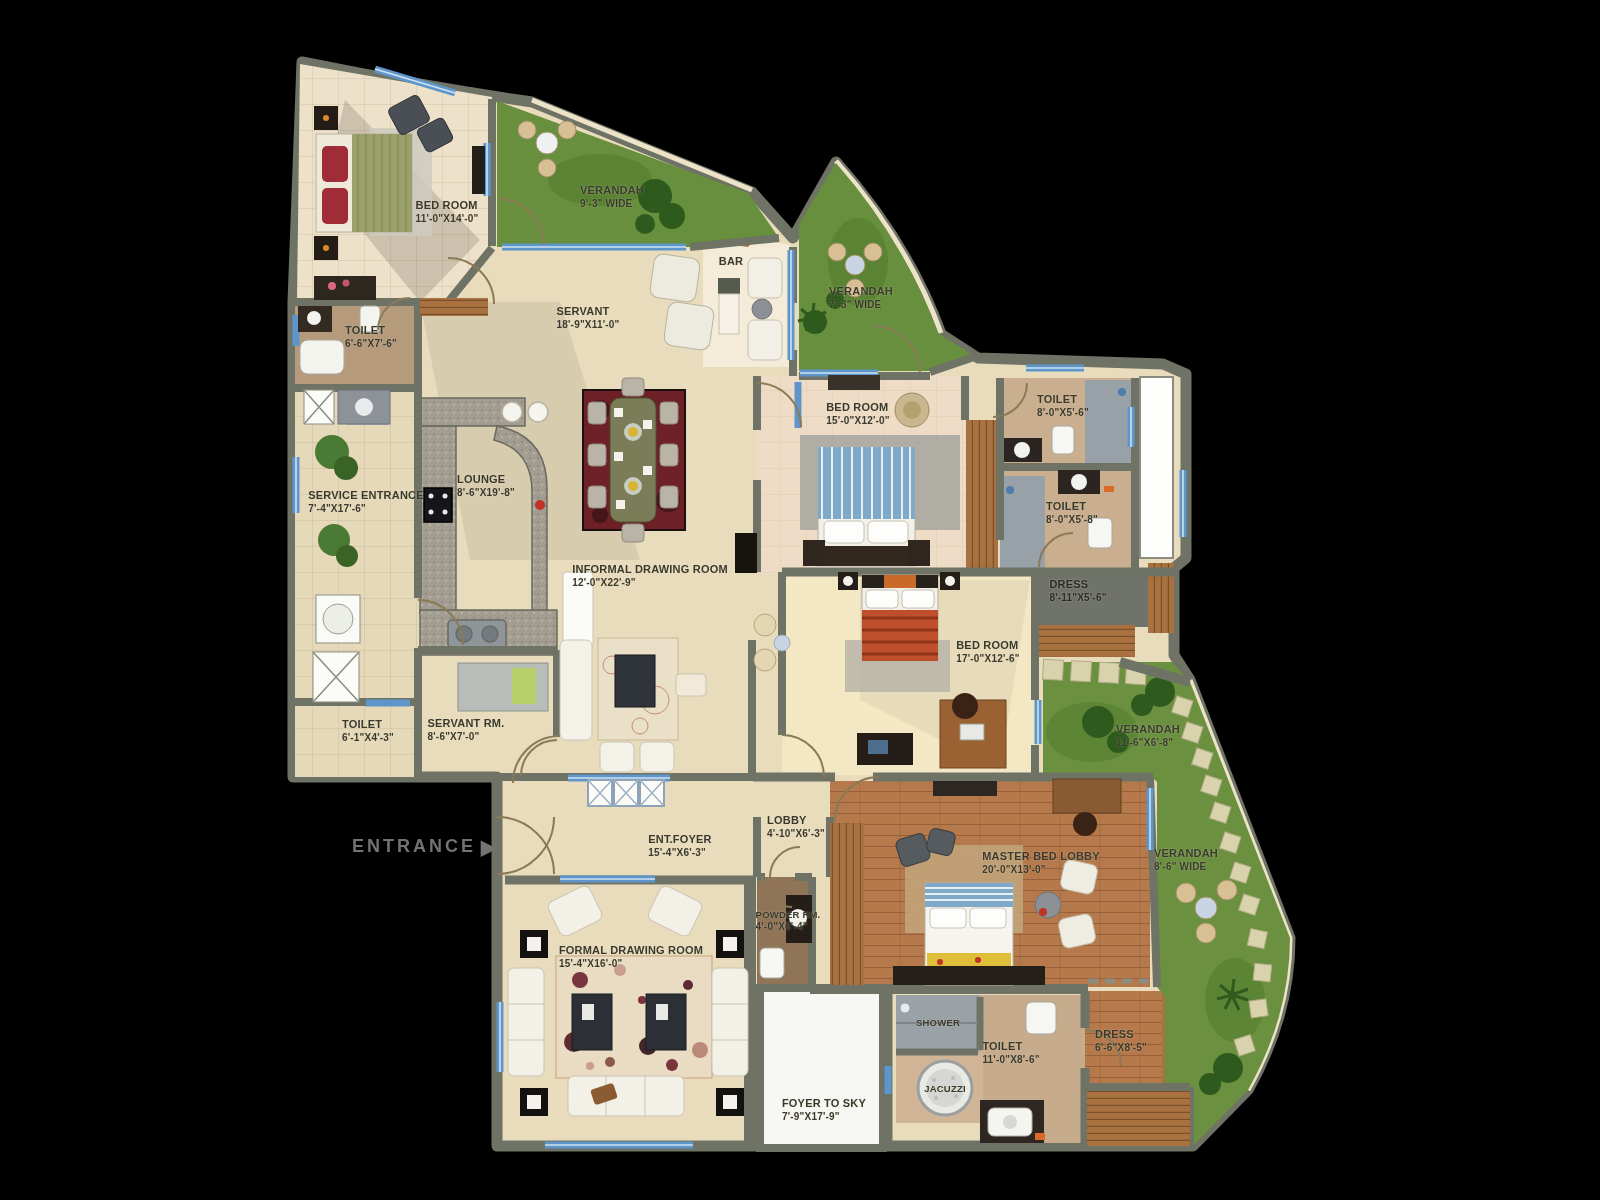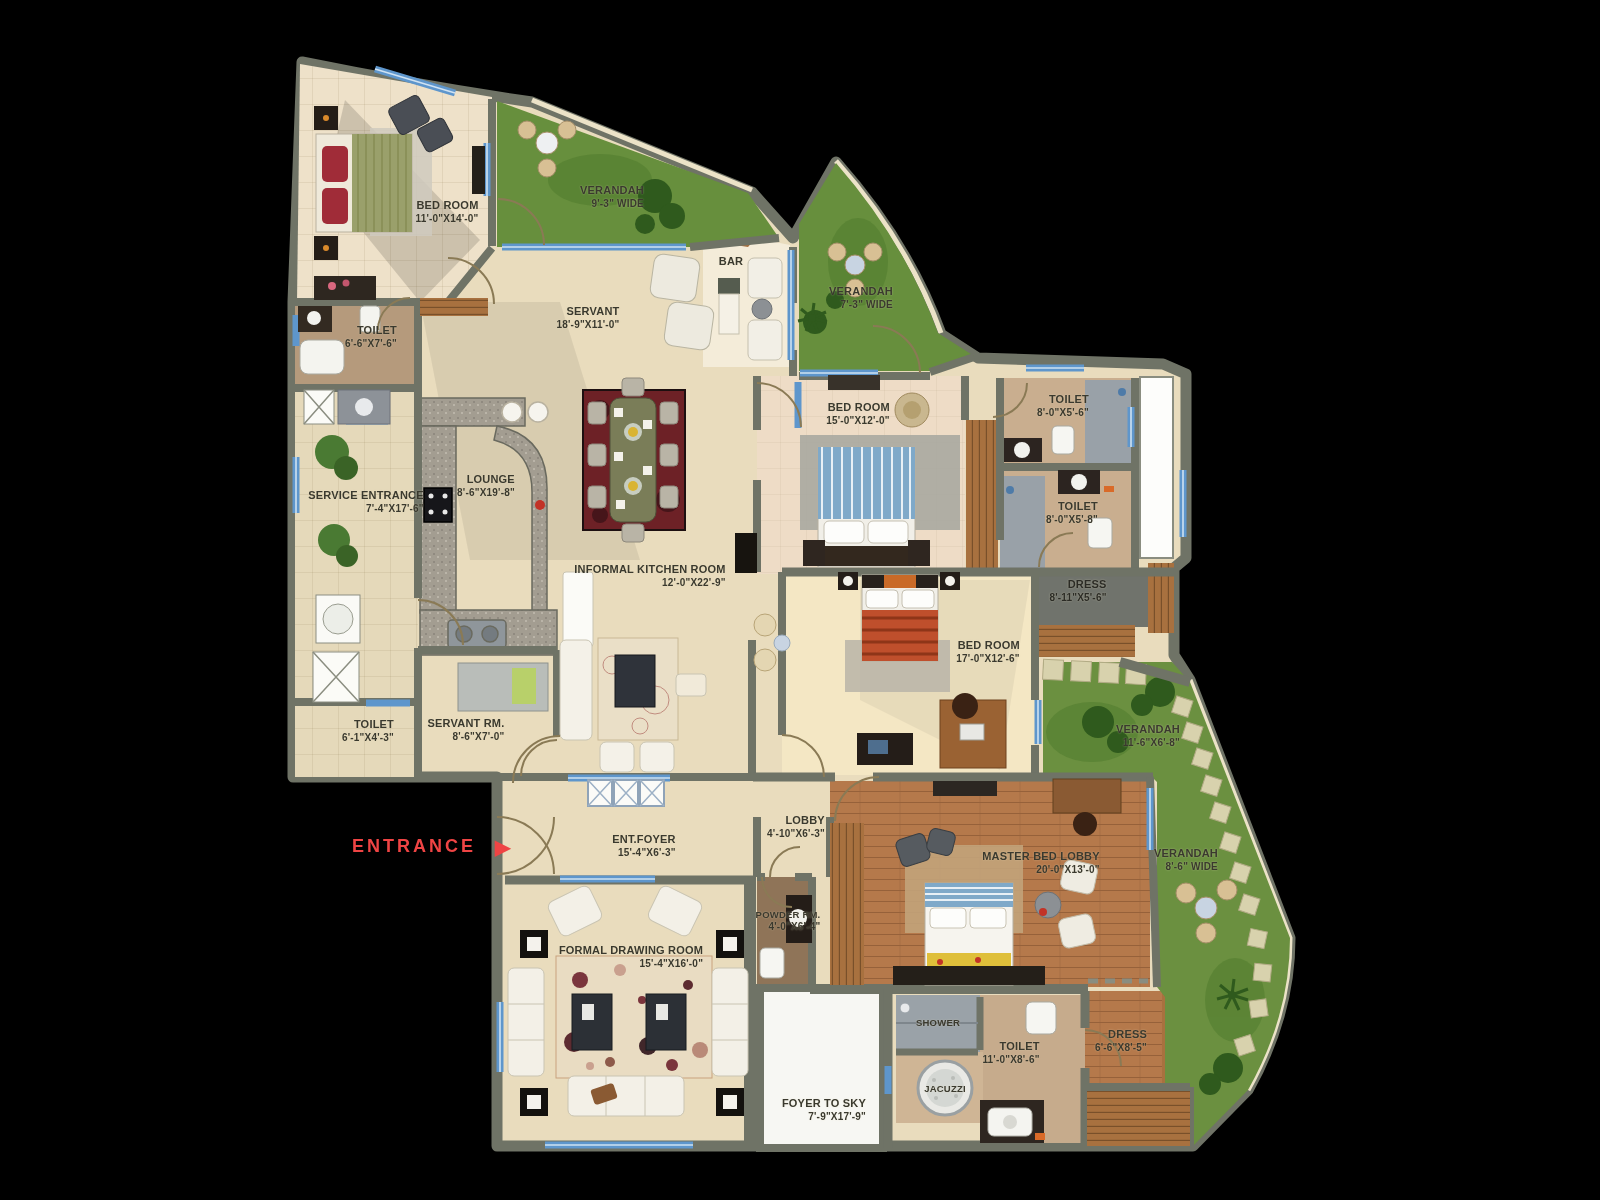--- a/index.html
+++ b/index.html
@@ -1,25 +1,25 @@
 <!DOCTYPE html>
 <html><head>
 <meta charset="utf-8">
 <style>
   html,body{margin:0;padding:0;background:#000;}
   .stage{position:relative;width:1600px;height:1200px;background:#000;overflow:hidden;
          font-family:"Liberation Sans",sans-serif;}
   .stage svg{position:absolute;left:0;top:0;}
-  .rlabel{position:absolute;transform:translate(-50%,-50%);text-align:right;
+  .rlabel{position:absolute;transform:translate(-50%,-50%);text-align:left;
           color:#3a392e;font-weight:bold;font-size:11px;line-height:1.25;
           white-space:nowrap;letter-spacing:.2px;text-shadow:0 0 2px rgba(240,230,200,.45);}
   .rlabel .rdims{font-size:10px;}
   .rlabel.sm{font-size:9.5px;}
   .entrance{position:absolute;transform:translate(0,-50%);display:flex;align-items:center;
-            gap:19px;color:#ef4444;font-size:18px;font-weight:bold;letter-spacing:3px;}
+            gap:5px;color:#737373;font-size:18px;font-weight:bold;letter-spacing:3px;}
   .entrance .tri{font-size:20px;letter-spacing:0;line-height:1;}
 </style>
 </head>
 <body>
 
 <div class="stage">
 <svg width="1600" height="1200" viewBox="0 0 1600 1200">
   <defs>
     <pattern id="grid" width="26" height="26" patternUnits="userSpaceOnUse">
       <path d="M26 0H0V26" fill="none" stroke="rgba(120,95,55,.22)" stroke-width="1"></path>
@@ -585,21 +585,21 @@
     </div>
 <div class="rlabel" style="left:366px;top:502px">
       <div>SERVICE ENTRANCE</div>
       <div class="rdims">7'-4"X17'-6"</div>
     </div>
 <div class="rlabel" style="left:486px;top:486px">
       <div>LOUNGE</div>
       <div class="rdims">8'-6"X19'-8"</div>
     </div>
 <div class="rlabel" style="left:650px;top:576px">
-      <div>INFORMAL KITCHEN ROOM</div>
+      <div>INFORMAL DRAWING ROOM</div>
       <div class="rdims">12'-0"X22'-9"</div>
     </div>
 <div class="rlabel" style="left:1078px;top:591px;color:#2b2b25">
       <div>DRESS</div>
       <div class="rdims">8'-11"X5'-6"</div>
     </div>
 <div class="rlabel" style="left:988px;top:652px">
       <div>BED ROOM</div>
       <div class="rdims">17'-0"X12'-6"</div>
     </div>
@@ -612,21 +612,21 @@
       <div class="rdims">8'-6"X7'-0"</div>
     </div>
 <div class="rlabel" style="left:1148px;top:736px">
       <div>VERANDAH</div>
       <div class="rdims">11'-6"X6'-8"</div>
     </div>
 <div class="rlabel" style="left:796px;top:827px">
       <div>LOBBY</div>
       <div class="rdims">4'-10"X6'-3"</div>
     </div>
-<div class="rlabel" style="left:644px;top:846px">
+<div class="rlabel" style="left:680px;top:846px">
       <div>ENT.FOYER</div>
       <div class="rdims">15'-4"X6'-3"</div>
     </div>
 <div class="rlabel" style="left:1041px;top:863px">
       <div>MASTER BED LOBBY</div>
       <div class="rdims">20'-0"X13'-0"</div>
     </div>
 <div class="rlabel" style="left:1186px;top:860px">
       <div>VERANDAH</div>
       <div class="rdims">8'-6" WIDE</div>

